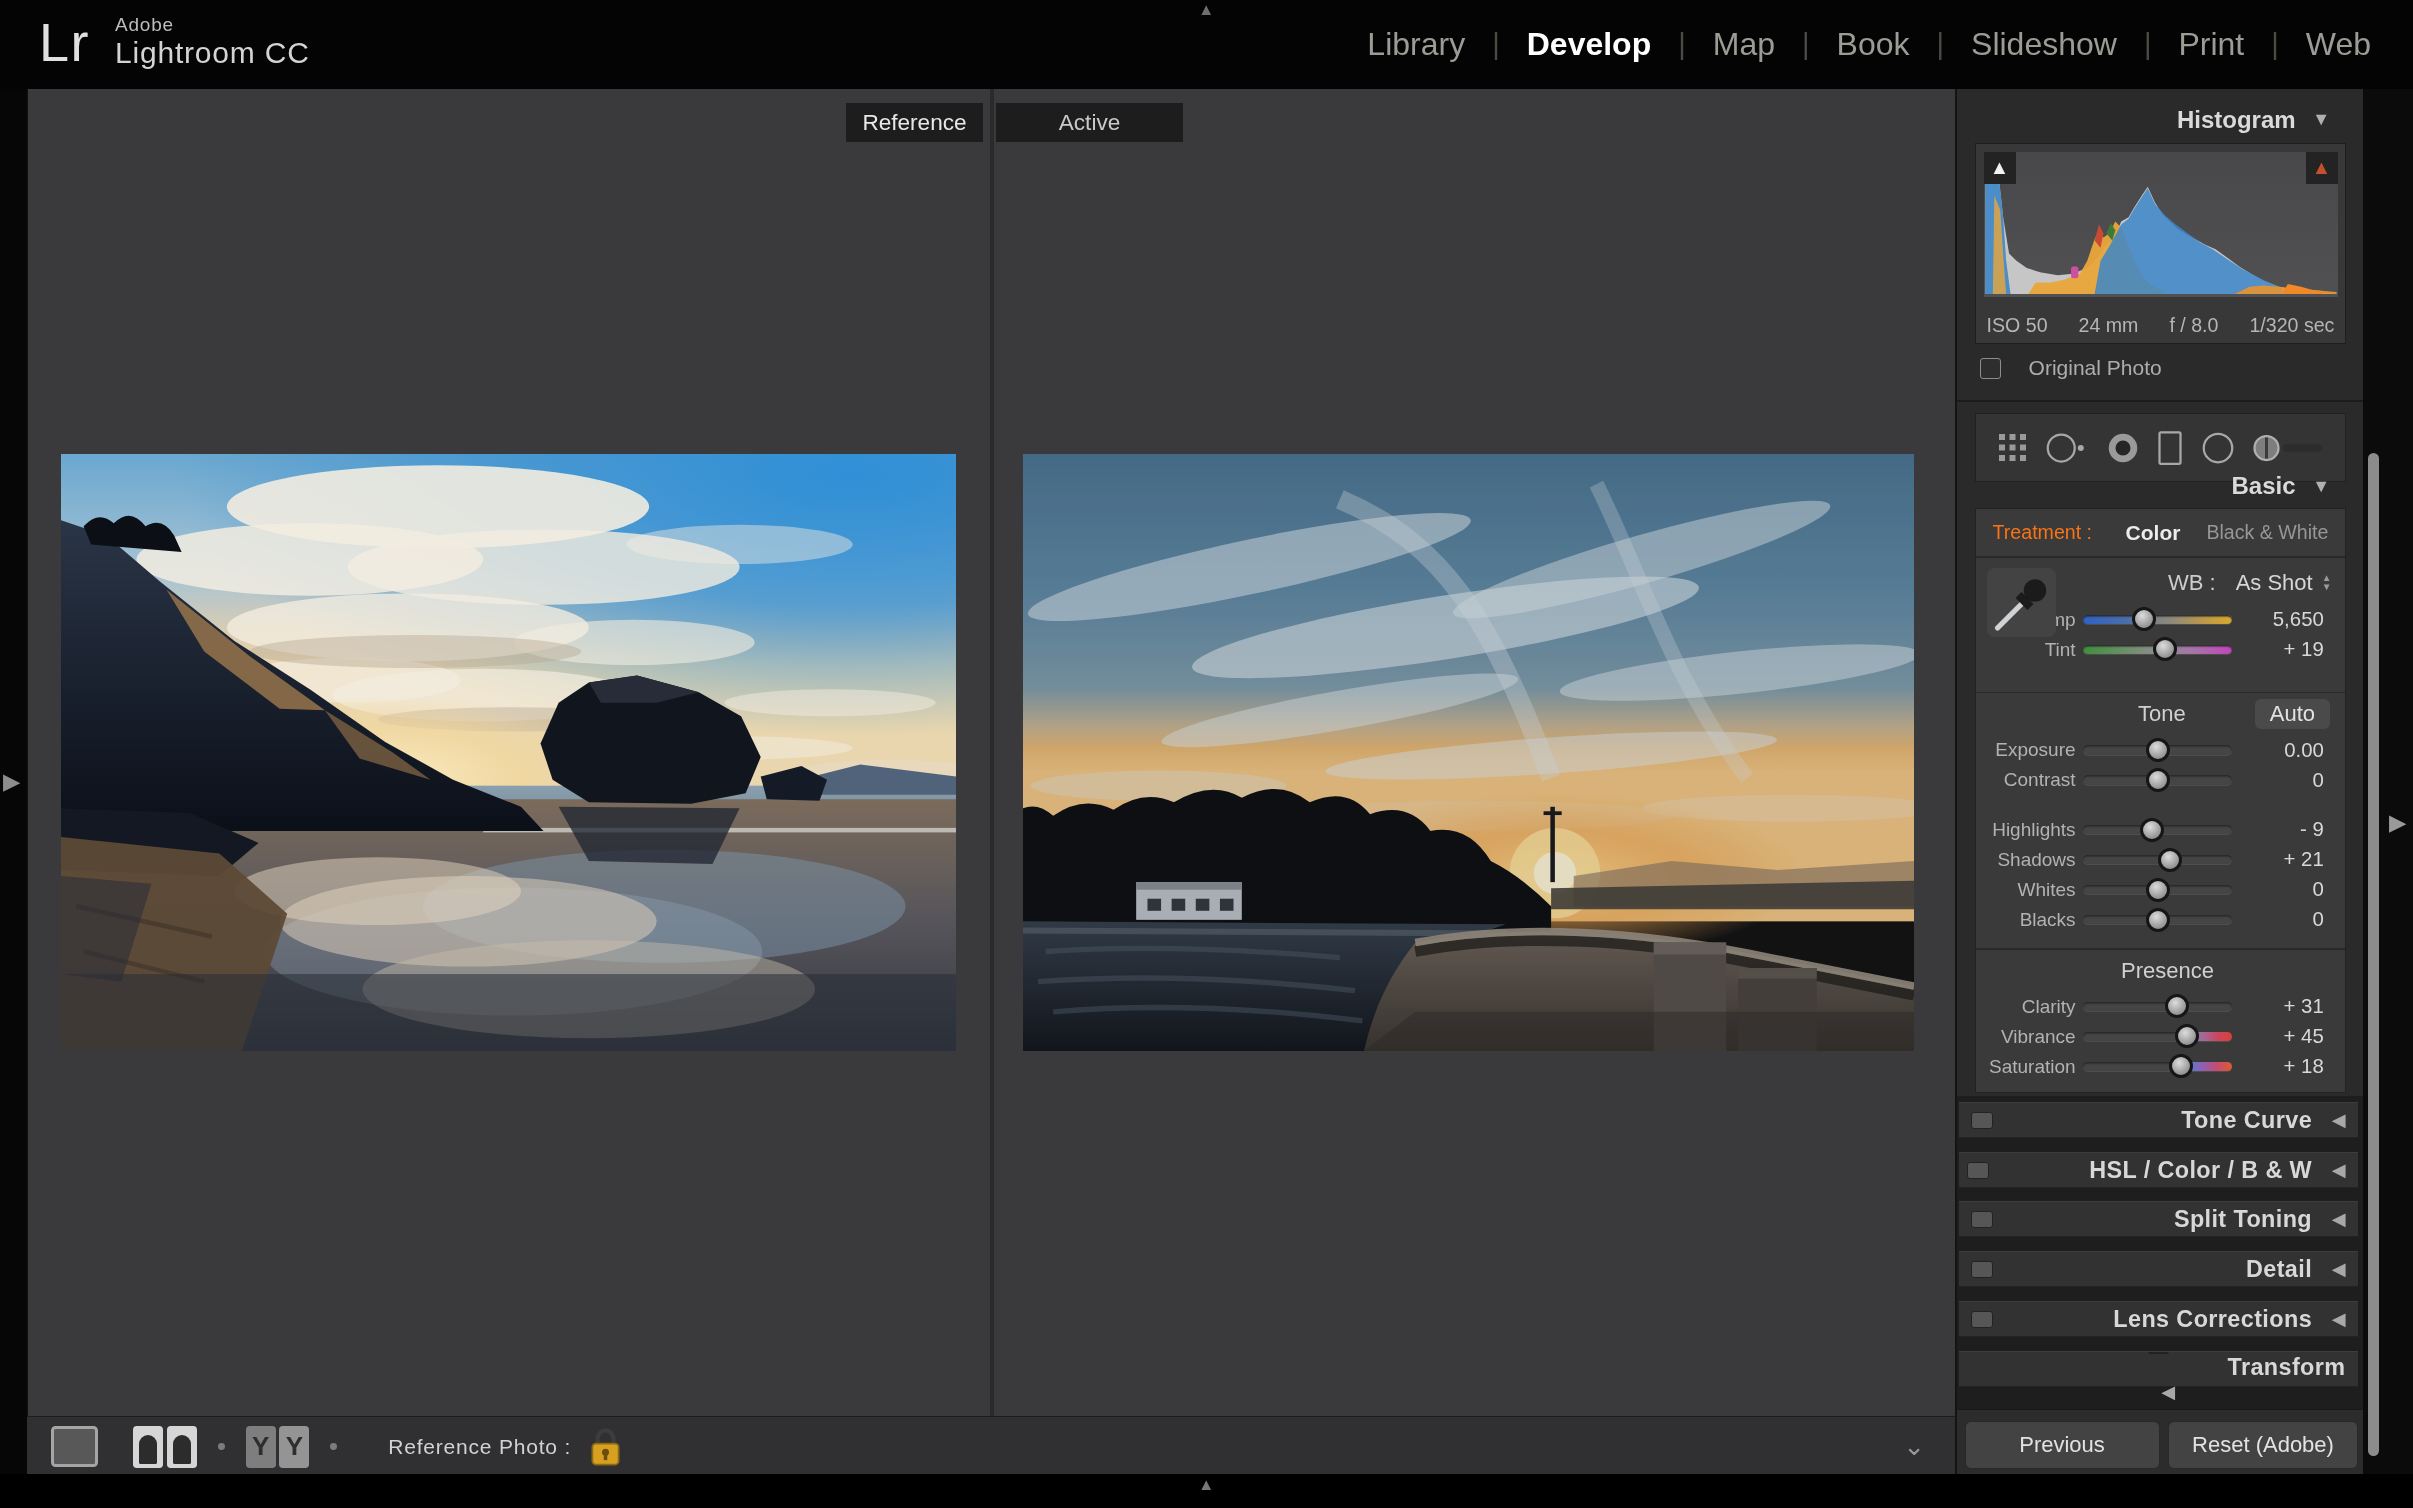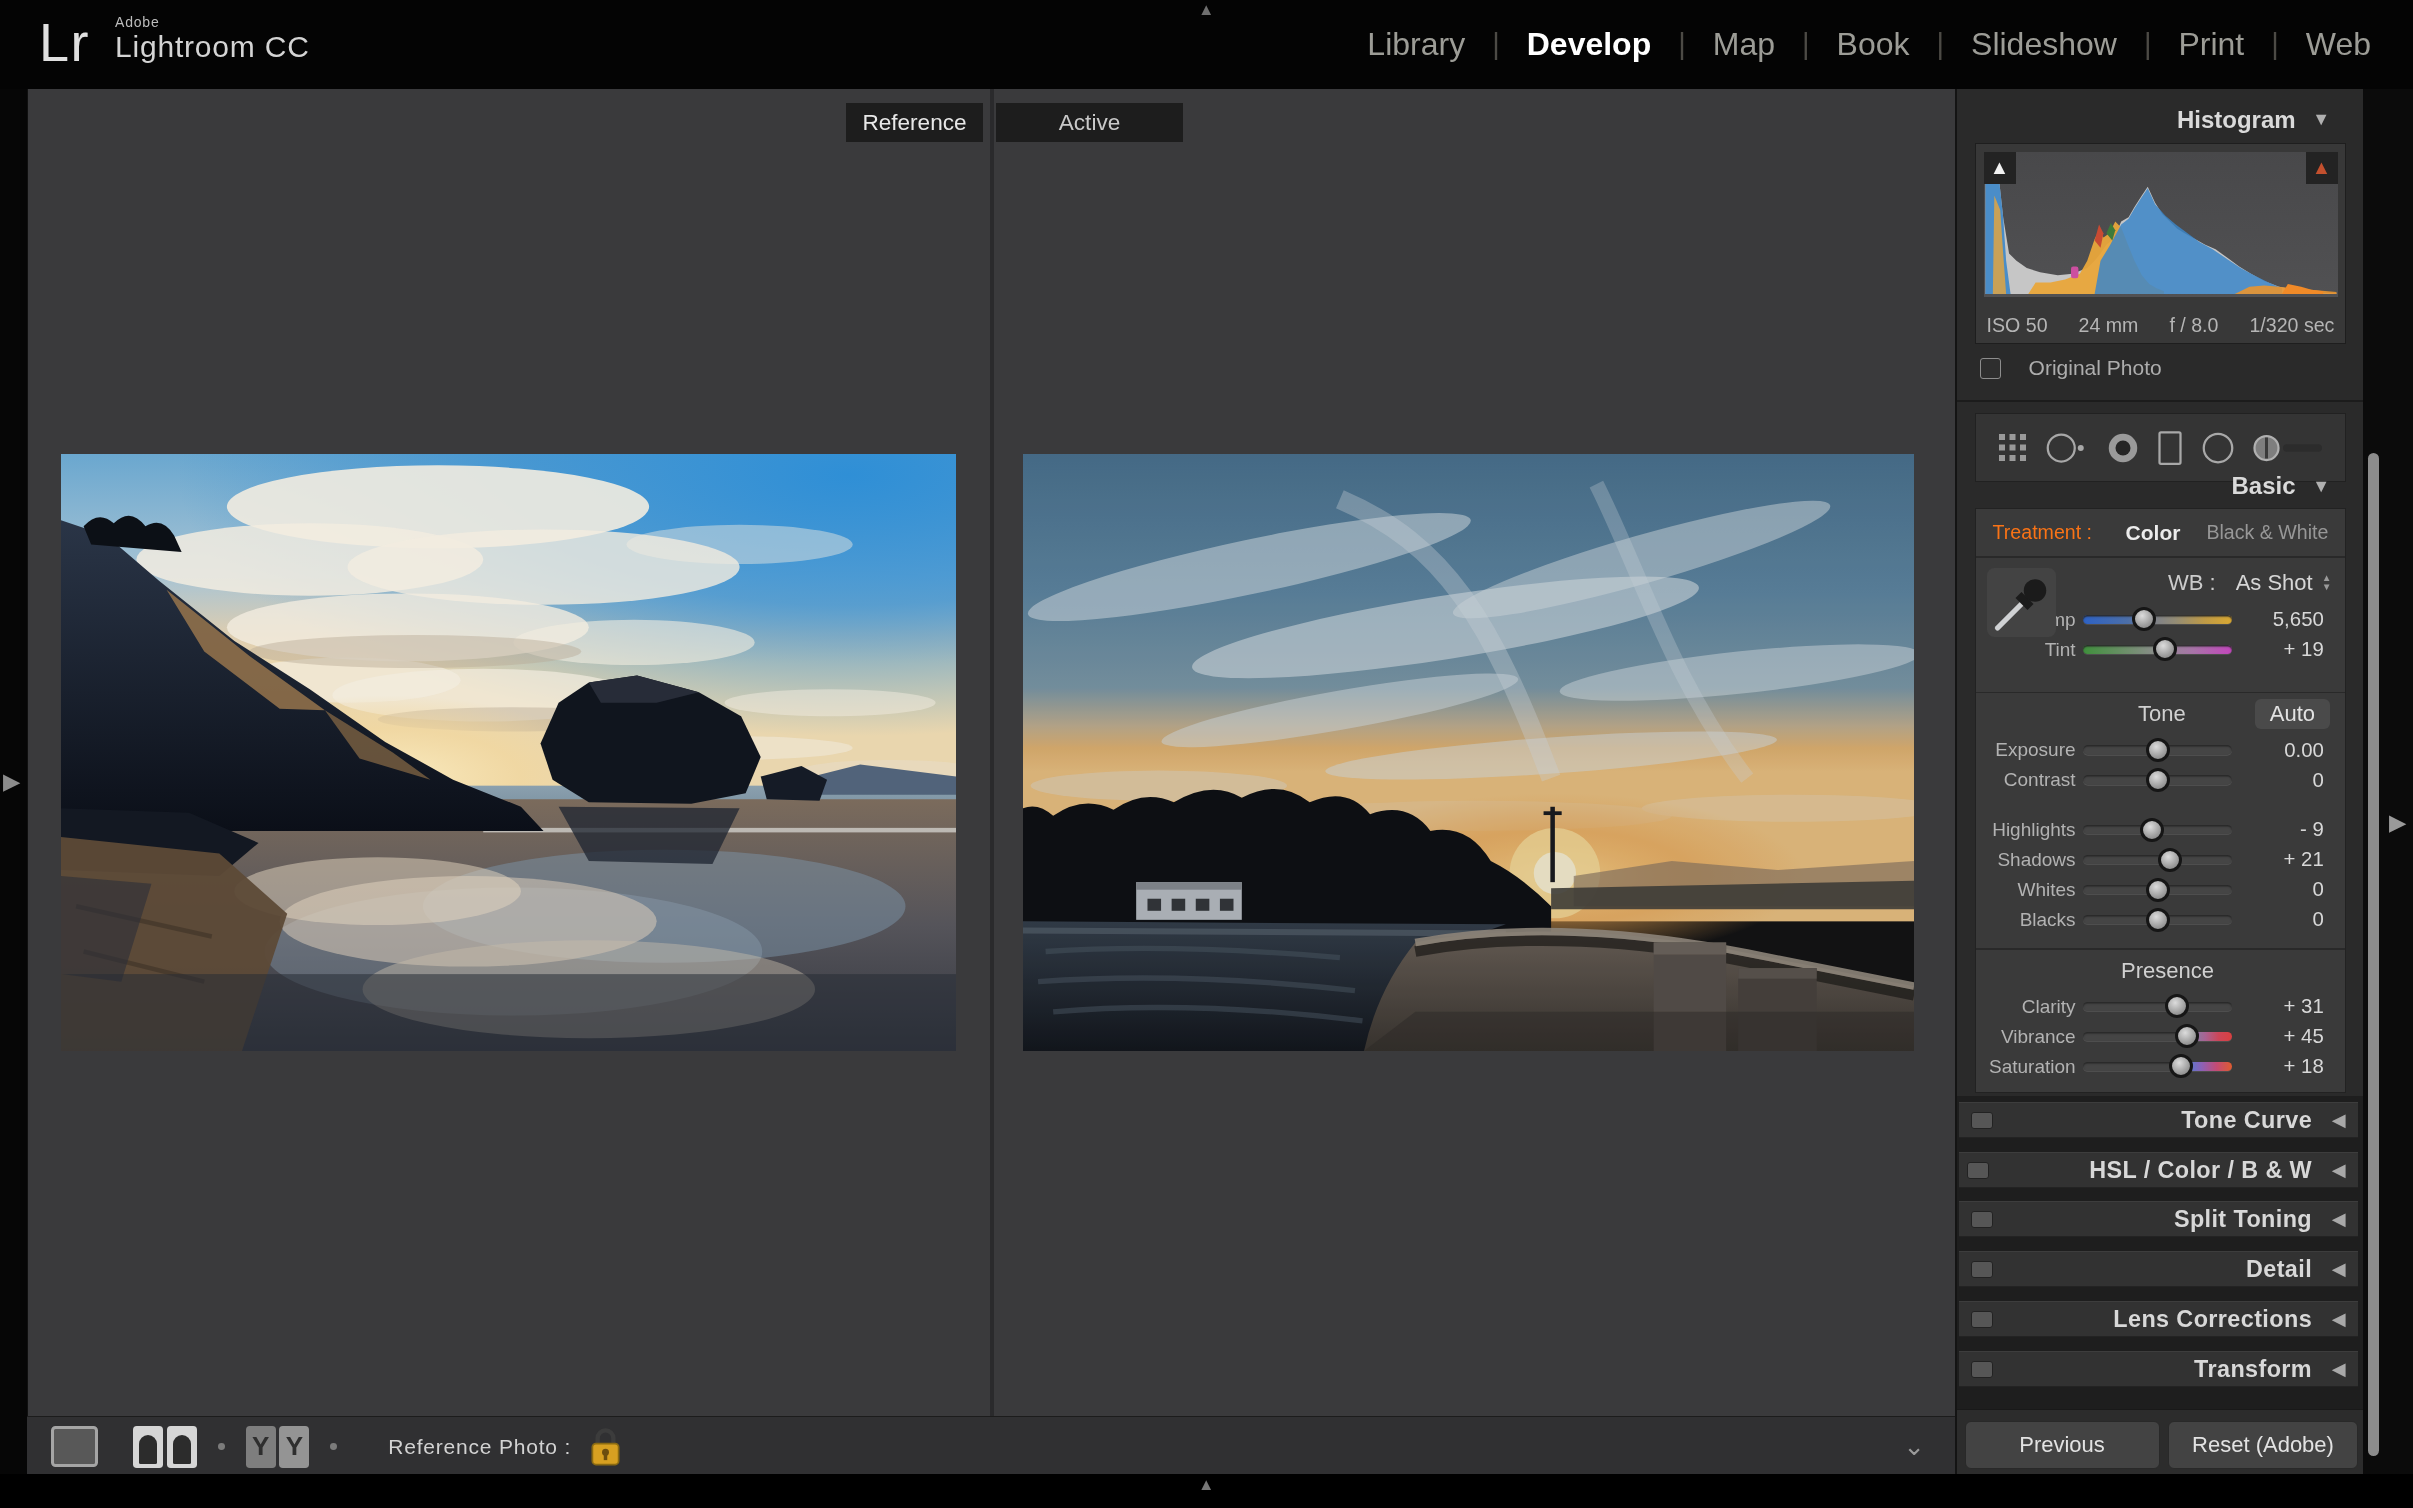--- a/index.html
+++ b/index.html
@@ -2,21 +2,21 @@
 <html style="font-size:12px"><head>
 <meta charset="utf-8">
 <style>
   html,body{margin:0;padding:0;background:#000;}
   #app{position:relative;width:2413px;height:1508px;background:#000;overflow:hidden;
        font-family:"Liberation Sans",sans-serif;color:#c8c8c8;}
   
   .topbar{position:absolute;left:0;top:0;width:2413px;height:89px;background:#040404;border-bottom:1.5px solid #1a1a1a;}
   .logo-lr{position:absolute;left:39px;top:10.6px;font-size:54px;color:#e0e0e0;letter-spacing:1.5px;}
   .logo-text{position:absolute;left:115px;top:13.6px;color:#d4d4d4;}
-  .logo-adobe{display:block;font-size:14px;letter-spacing:0.8px;color:#bdbdbd;}
+  .logo-adobe{display:block;font-size:19px;letter-spacing:0.8px;color:#bdbdbd;}
   .logo-product{display:block;font-size:30px;font-weight:400;letter-spacing:0.8px;}
   #module-menu{position:absolute;right:42px;top:0;height:89px;display:flex;align-items:center;gap:27px;}
   .menu-item{font-size:32px;color:#9c9c96;cursor:default;}
   .menu-item.active{color:#ffffff;font-weight:bold;}
   .menu-sep{font-size:29px;color:#4c4a45;font-weight:300;}
   .top-center-arrow{position:absolute;left:1198px;top:0px;font-size:16.6px;color:#6f6f6f;}
   
   .left-strip{position:absolute;left:0;top:89px;width:27px;height:1419px;background:#060606;}
   .left-strip-arrow{position:absolute;left:3px;top:768px;font-size:22.6px;color:#8c8c8c;}
   .viewer{position:absolute;left:27px;top:89px;width:1928px;height:1327px;background:#3a3a3c;border-left:1.5px solid #101010;}
@@ -564,21 +564,21 @@
         <div class="cpanel" style="top: 1162px;">
           <span class="ptoggle"></span>
           <span class="ptitle">Detail</span>
           <span class="parrow">◀</span>
         </div>
         <div class="cpanel" style="top: 1212px;">
           <span class="ptoggle"></span>
           <span class="ptitle">Lens Corrections</span>
           <span class="parrow">◀</span>
         </div>
-        <div class="cpanel" style="top: 1262px;">
+        <div class="cpanel" style="top: 1262px; flex-direction: column;">
           <span class="ptoggle"></span>
           <span class="ptitle">Transform</span>
           <span class="parrow">◀</span>
         </div>
       </div>
 
     <div class="panel-footer">
       <div class="fbtn" id="btn-previous">Previous</div>
       <div class="fbtn" id="btn-reset">Reset (Adobe)</div>
     </div>

